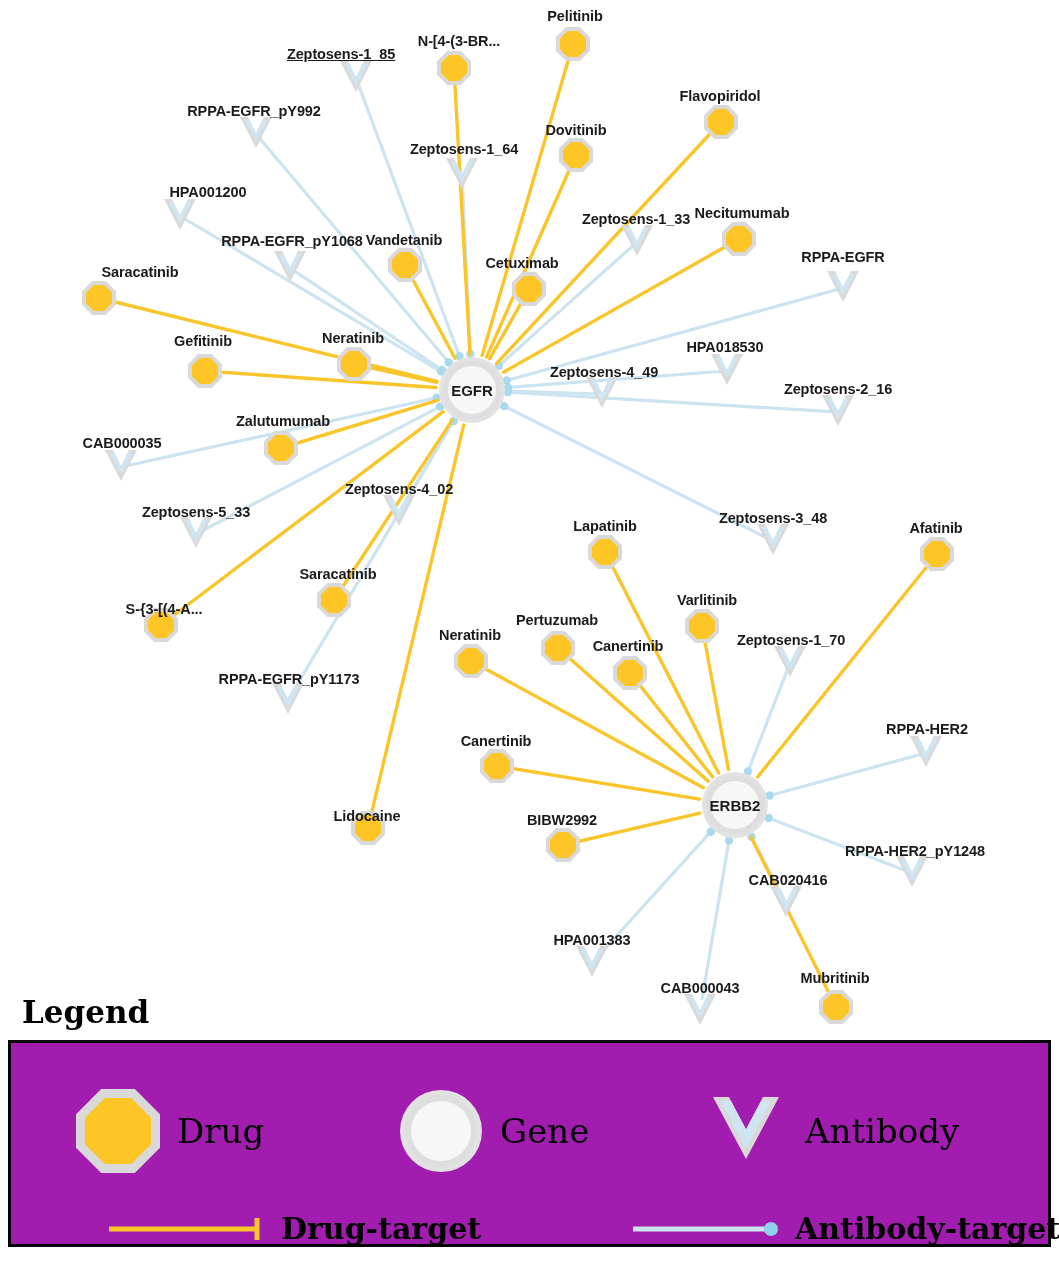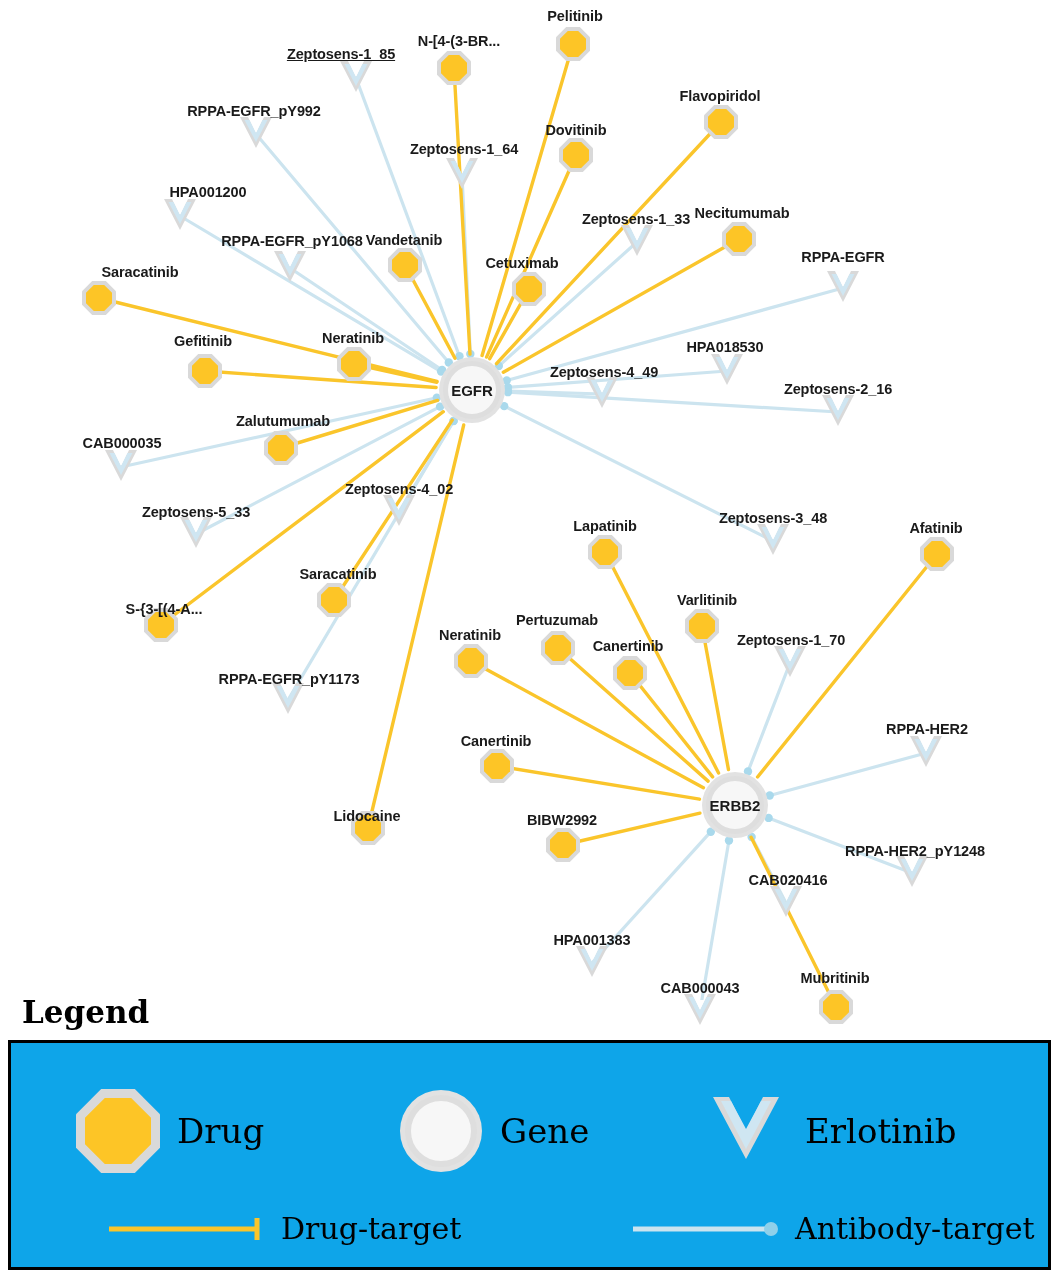--- a/index.html
+++ b/index.html
@@ -69,29 +69,29 @@
   }
 
   
   #legend-title {
     position: absolute; left: 22px; top: 994px;
     font-family: "DejaVu Serif", serif;
     font-size: 31px; font-weight: bold; color: #000;
   }
   #legend-box {
     position: absolute; left: 8px; top: 1040px;
-    width: 1043px; height: 230px;
-    border: 3px solid #000; background: #0ea5e9;
+    width: 1043px; height: 207px;
+    border: 3px solid #000; background: #a21caf;
   }
   .lg-item { position: absolute; display: flex; align-items: center; }
   .lg-text {
     font-family: "DejaVu Serif", serif;
     font-size: 34px; color: #000; margin-left: 14px; white-space: nowrap;
   }
-  .lg-text.small { font-size: 30px; }
+  .lg-text.small { font-size: 30px; font-weight: bold; }
   .lg-glyph { position: relative; width: 90px; height: 80px; }
 </style>
 </head>
 <body>
 
 <div id="root">
 
   <div id="network">
     <svg id="edges" width="1059" height="1000">
         <line x1="356" y1="78" x2="459.45442388152685" y2="356.2567263020377" stroke="#cce4ef" stroke-width="3.2" stroke-linecap="round"></line>
@@ -500,21 +500,21 @@
       <div class="lg-text">Gene</div>
     </div>
 
     <div class="lg-item" style="left:690px; top:48px;">
       <div class="lg-glyph">
         <svg width="90" height="80" viewBox="0 0 90 80">
           <path d="M12 6 L45 68 L78 6 L62 6 L45 40 L28 6 Z" fill="#d9d9d9"></path>
           <path d="M20 10 L45 58 L70 10 L60 10 L45 38 L30 10 Z" fill="#cfe6f2"></path>
         </svg>
       </div>
-      <div class="lg-text">Erlotinib</div>
+      <div class="lg-text">Antibody</div>
     </div>
 
     <div class="lg-item" style="left:96px; top:168px;">
       <svg width="160" height="30" viewBox="0 0 160 30">
         <line x1="2" y1="15" x2="150" y2="15" stroke="#fac52b" stroke-width="5"></line>
         <line x1="150" y1="4" x2="150" y2="26" stroke="#fac52b" stroke-width="5"></line>
       </svg>
       <div class="lg-text small">Drug-target</div>
     </div>
 

